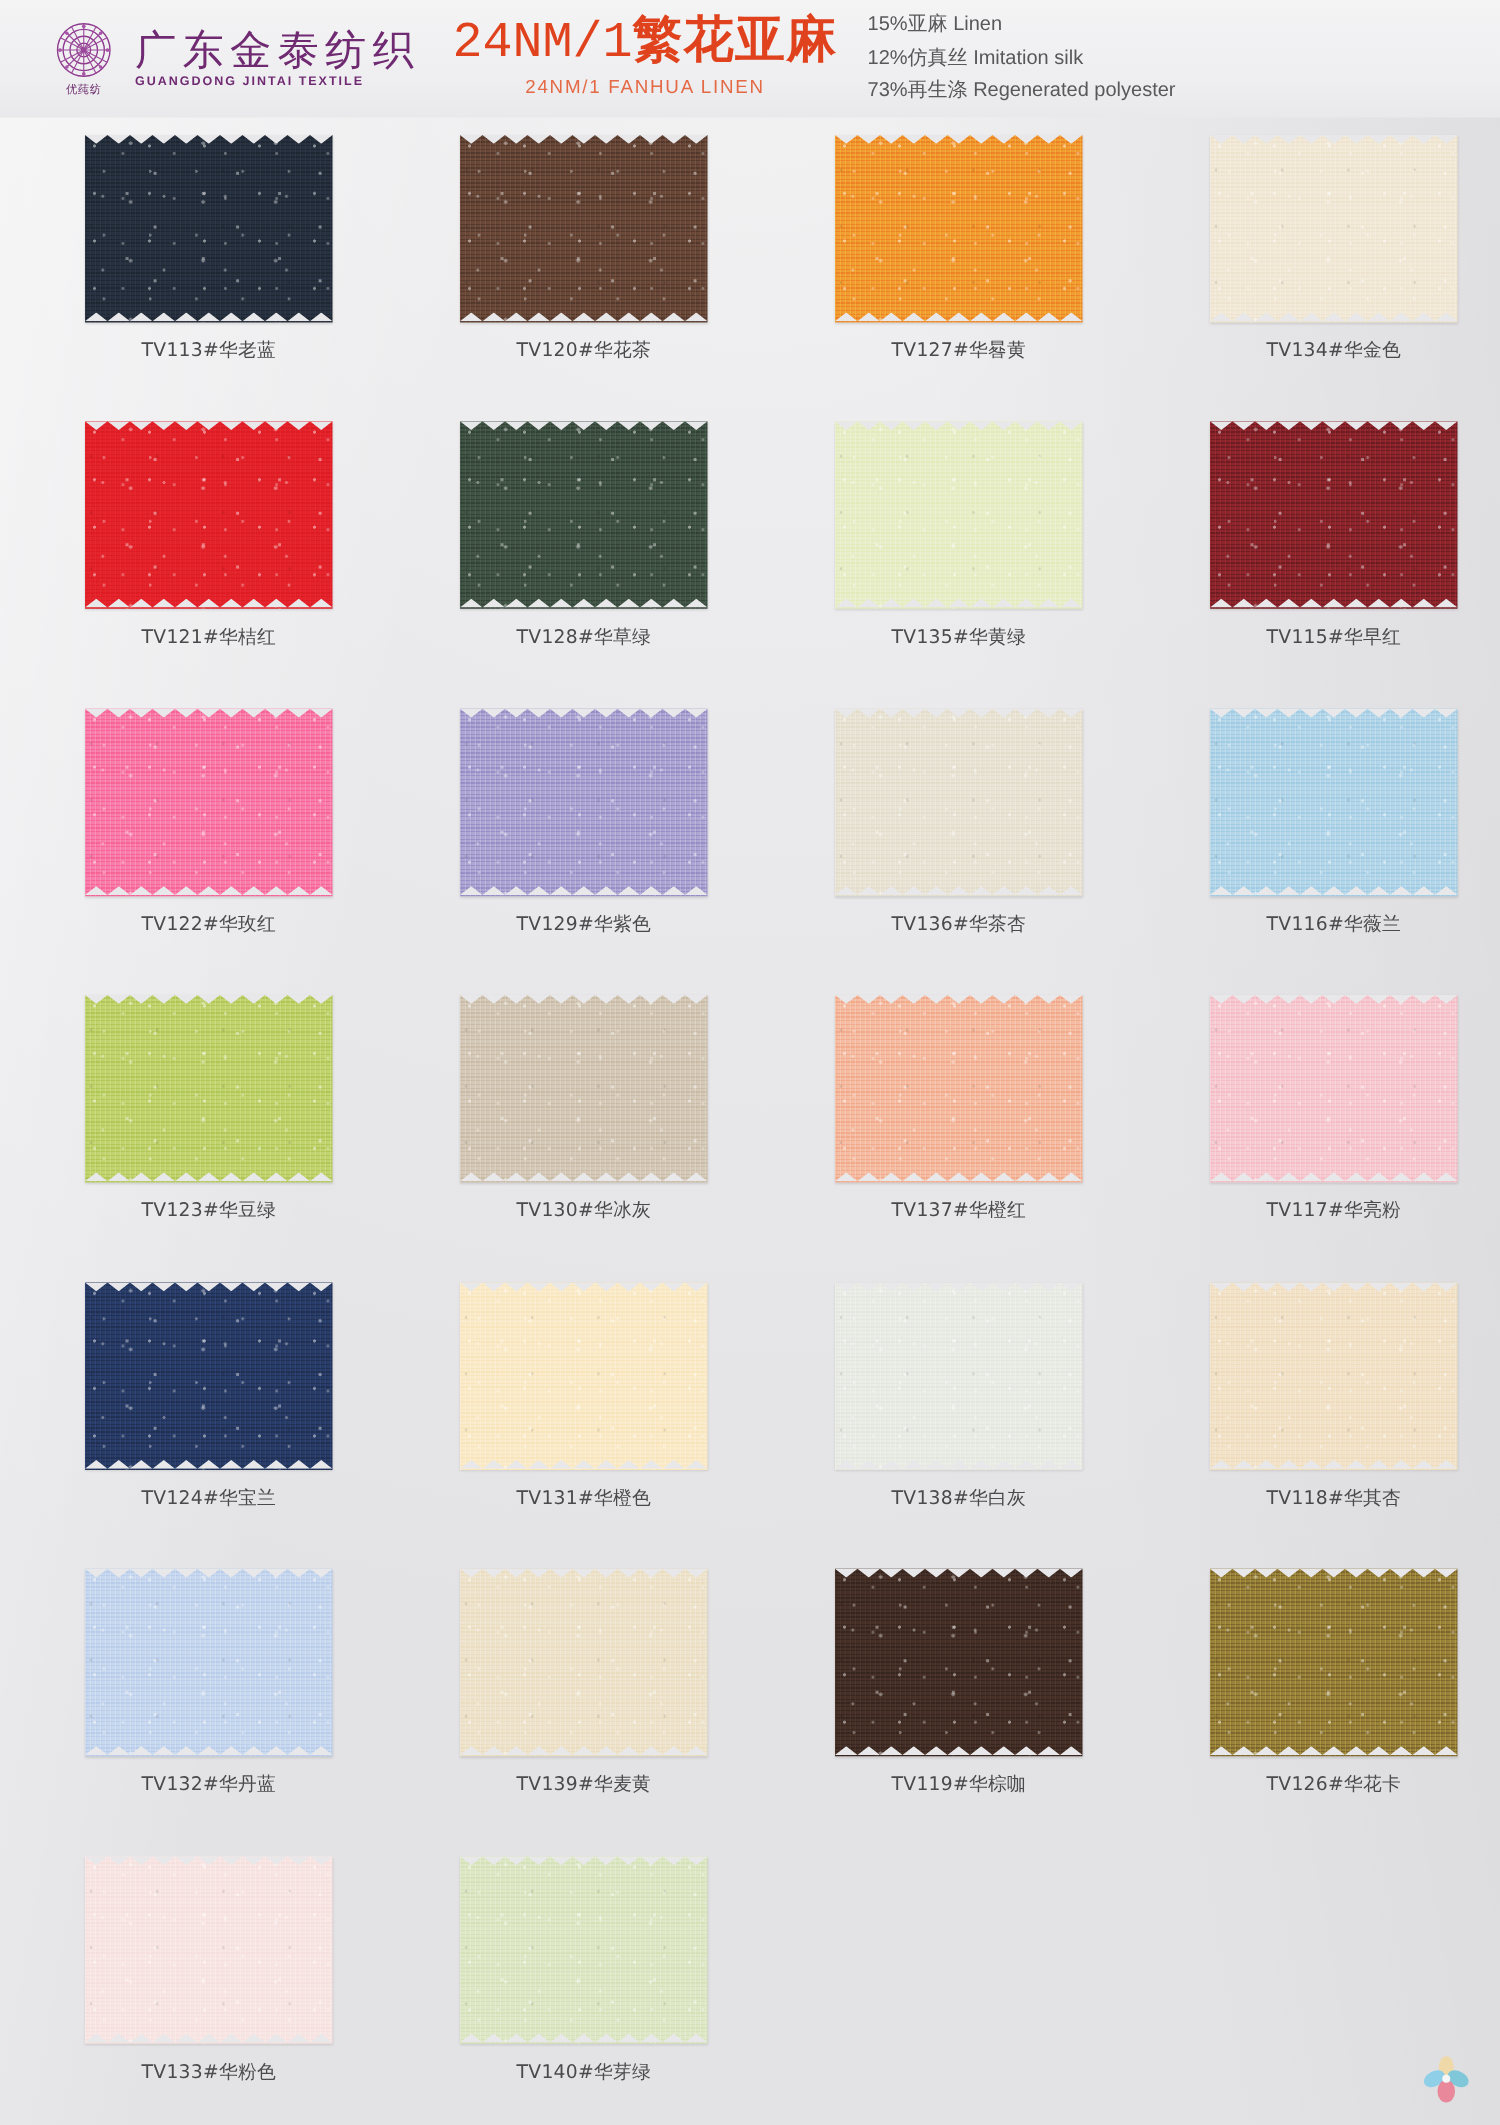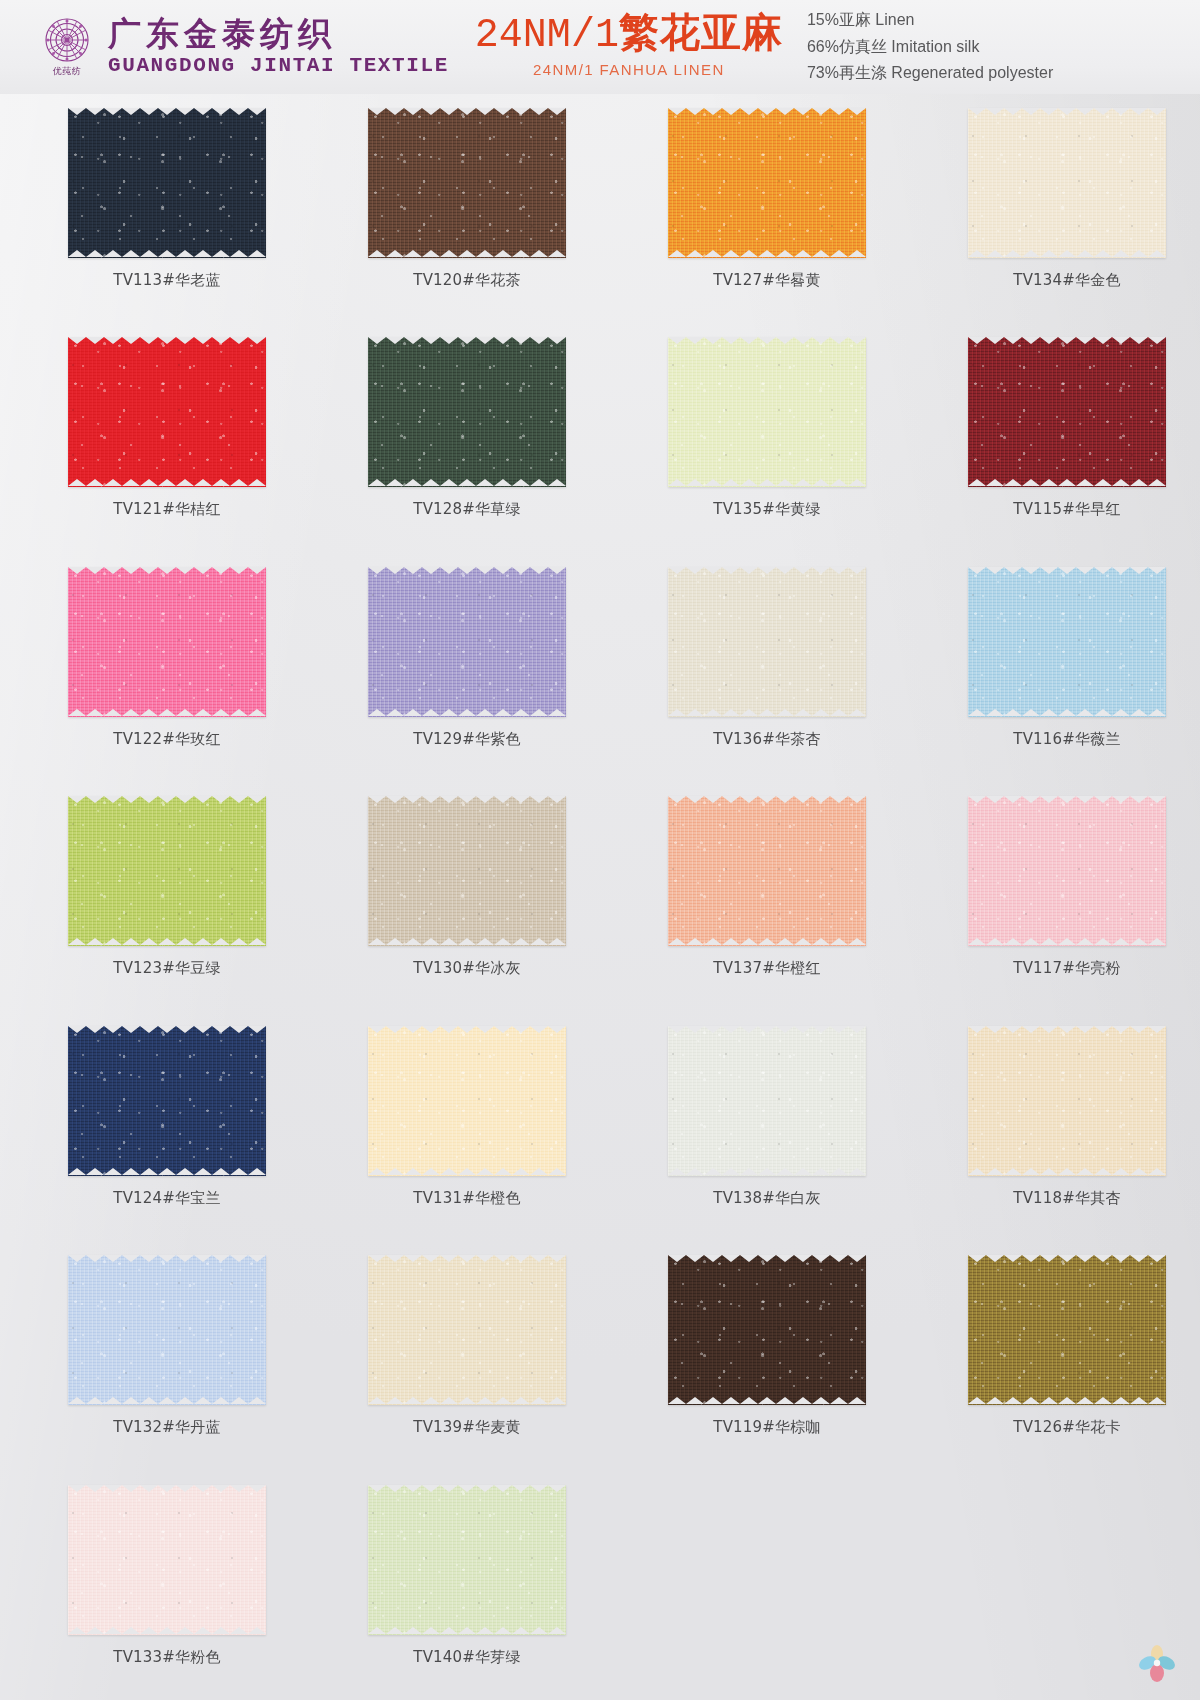--- a/index.html
+++ b/index.html
@@ -35,27 +35,27 @@
     display:flex;flex-direction:column;align-items:center;justify-content:center;
   }
   .mandala{width:48px;height:48px;display:block;}
   .logo-cn{
     font-family:Liberation Mono, monospace;
     font-size:9px;color:#6b2a6b;letter-spacing:.5px;margin-top:1px;
     white-space:nowrap;
   }
   .brand-text{display:flex;flex-direction:column;justify-content:center;margin-left:4px;}
   .brand-cn{
-    font-size:33px;font-weight:bold;color:#6f2a72;
+    font-size:33px;font-weight:normal;color:#6f2a72;
     letter-spacing:5px;line-height:1.06;
     font-family:"DejaVu Sans", sans-serif;
   }
   .brand-en{
-    font-family:Liberation Mono, monospace;
-    font-size:21px;font-weight:bold;color:#6f2a72;letter-spacing:1.6px;
+    font-family:Liberation Sans, sans-serif;
+    font-size:10px;font-weight:bold;color:#6f2a72;letter-spacing:1.6px;
     margin-top:2px;
   }
   .title-block{display:flex;flex-direction:column;margin-left:26px;}
   .title-main{
     font-size:40px;color:#e0421d;letter-spacing:0px;line-height:1;
     font-family:Liberation Mono, monospace;
     white-space:nowrap;
   }
   .title-main .cn{font-weight:bold;letter-spacing:1px;}
   .title-sub{
@@ -184,21 +184,21 @@
 
   <div class="title-block">
     <div class="title-main">
       <span>24NM/1</span><span class="cn">繁花亚麻</span>
     </div>
     <div class="title-sub">24NM/1 FANHUA LINEN</div>
   </div>
 
   <div class="composition">
     <div>15%亚麻 Linen</div>
-    <div>66%仿真丝 Imitation silk</div>
+    <div>12%仿真丝 Imitation silk</div>
     <div>73%再生涤 Regenerated polyester</div>
   </div>
 </div>
 
 <div class="grid" id="swatch-grid">
     <div class="cell">
       <div class="swatch-wrap">
         <div class="swatch" style="background: rgb(34, 43, 56);">
           <div class="zig zig-top">
             <svg width="198" height="7">

